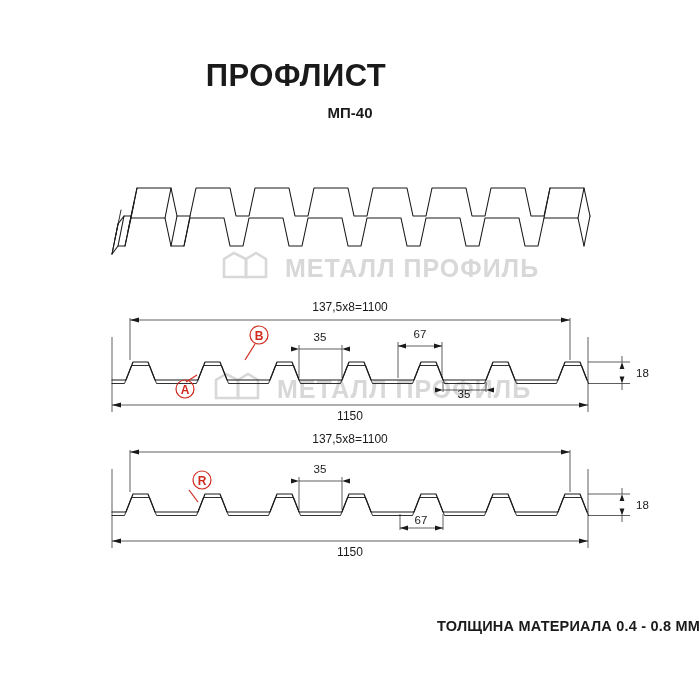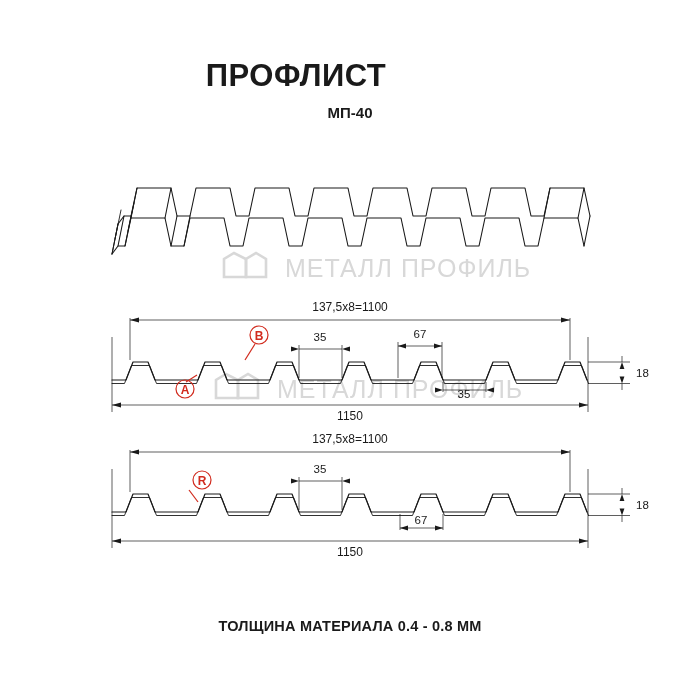--- a/index.html
+++ b/index.html
@@ -45,34 +45,34 @@
     font-weight: bold;
     color: #1a1a1a;
   }
 
   
   .footer-note {
     position: absolute;
     top: 618px;
     left: 0;
     width: 700px;
-    text-align: center;
+    text-align: right;
     font-size: 14.5px;
     font-weight: bold;
     letter-spacing: 0.2px;
     color: #1a1a1a;
   }
 
   
   .wm {
     position: absolute;
     pointer-events: none;
     user-select: none;
     color: #d8d8d8;
-    font-weight: normal;
+    font-weight: bold;
     font-size: 25px;
     letter-spacing: 1px;
     white-space: nowrap;
     font-family: "Liberation Sans", sans-serif;
   }
   .wm .wm-logo {
     display: inline-block;
     vertical-align: middle;
     margin-right: 9px;
   }

